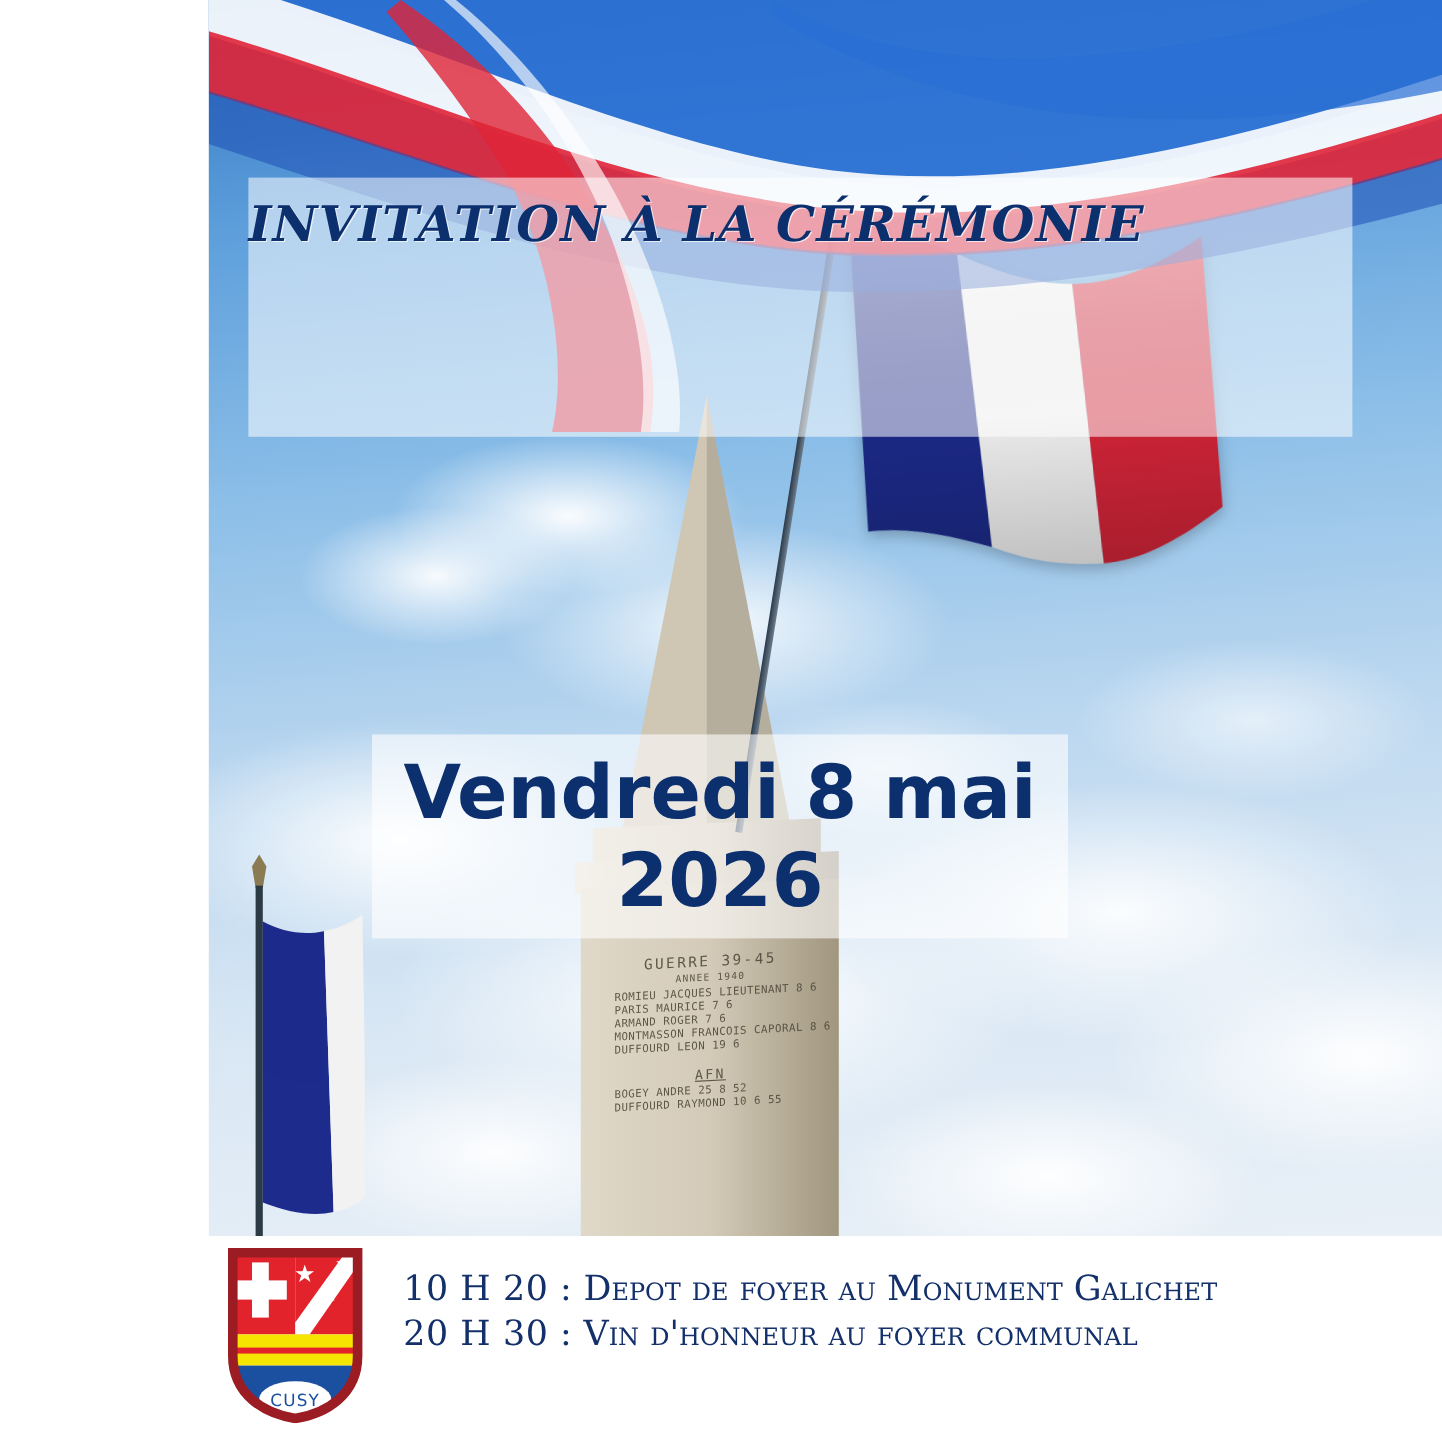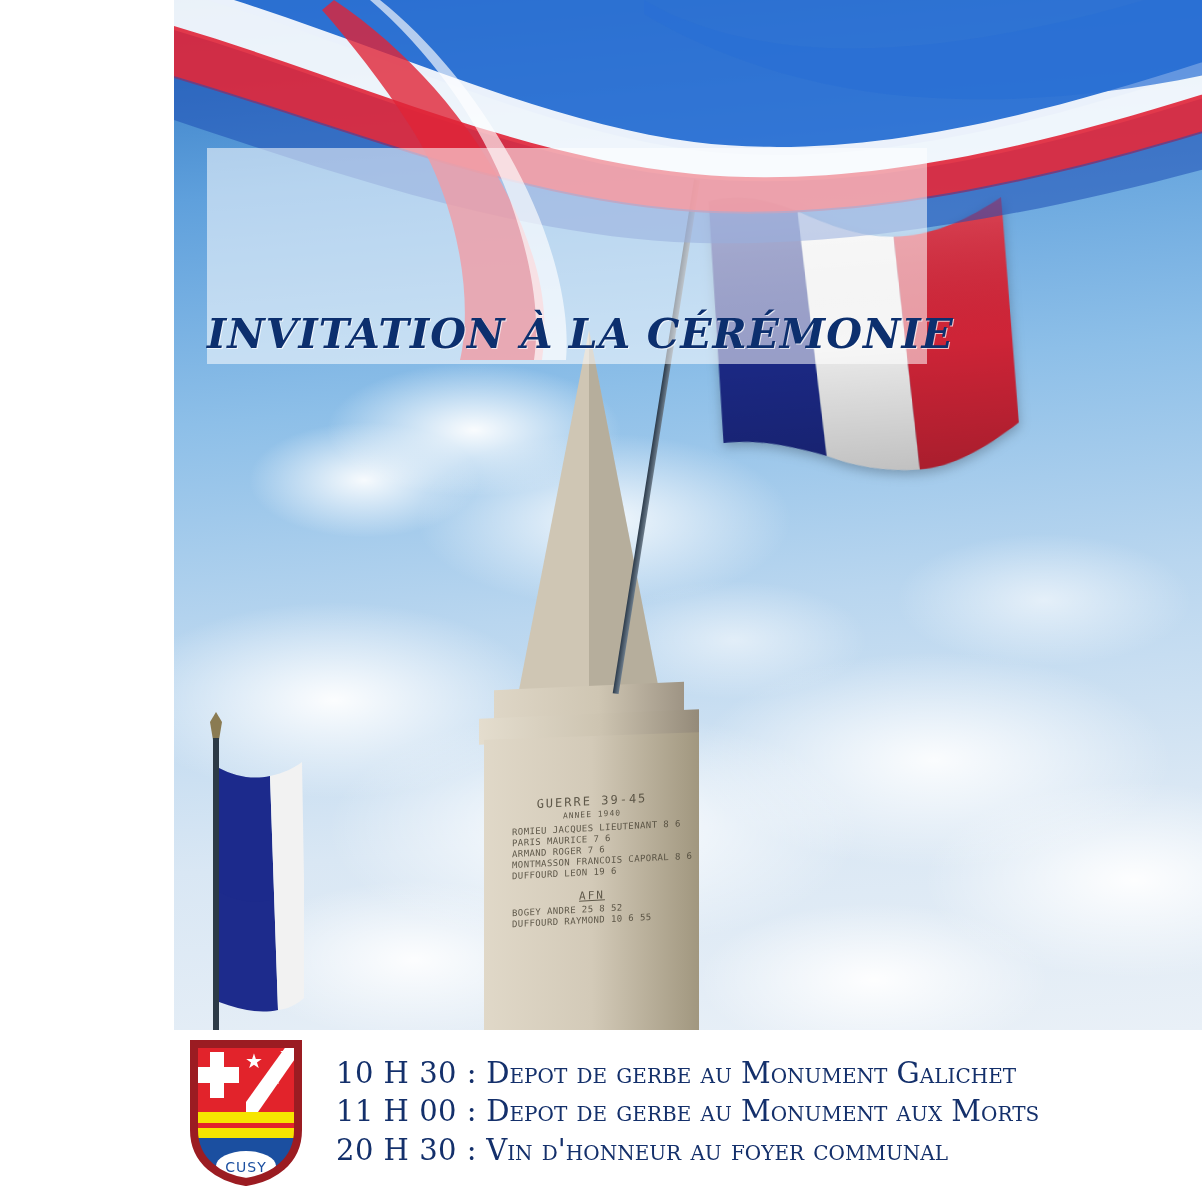--- a/index.html
+++ b/index.html
@@ -175,26 +175,26 @@
     width: 1202px;
     height: 360px;
     pointer-events: none;
   }
 
   
   .title-box {
     position: absolute;
     left: 207px;
     top: 148px;
-    width: 720px;
+    width: 920px;
     height: 216px;
     background: rgba(255,255,255,0.55);
     display: flex;
-    flex-direction: row;
-    align-items: flex-end;
+    flex-direction: column;
+    align-items: flex-start;
     justify-content: flex-start;
     padding-top: 10px;
     box-sizing: border-box;
   }
   .title-line {
     font-family: "DejaVu Serif", serif;
     font-weight: bold;
     font-style: italic;
     font-size: 41px;
     letter-spacing: 1px;
@@ -319,20 +319,24 @@
       <path d="M160 0 C 250 60, 330 160, 360 260 C 372 300, 372 330, 368 360 L 286 360 C 300 300, 284 200, 236 126 C 208 82, 176 42, 148 10 Z" fill="#e02437" opacity="0.8"></path>
       <path d="M206 0 C 288 66, 356 170, 382 268 C 392 306, 394 336, 392 360 L 360 360 C 366 320, 360 268, 336 200 C 306 118, 252 48, 196 0 Z" fill="#ffffff" opacity="0.65"></path>
       <path d="M470 0 C 520 30, 600 52, 700 48 C 820 44, 960 8, 1060 -30 L 1202 -30 L1202 26 C 1060 78, 900 106, 760 98 C 640 92, 540 56, 470 14 Z" fill="#2a6fd4" opacity="0.7"></path>
     </svg>
   </div>
 
   <div class="title-box">
     <div class="title-line">Invitation à la cérémonie</div>
   </div>
 
+  <div class="date-box">
+    <div class="date-line">Vendredi 8 mai</div>
+    <div class="date-line">2026</div>
+  </div>
 
   <div class="footer">
 
     <svg class="blason" viewBox="0 0 116 148">
       <defs>
         <clipPath id="shieldClip">
           <path d="M6 6 L110 6 L110 92 C110 124, 84 140, 58 144 C32 140, 6 124, 6 92 Z"></path>
         </clipPath>
       </defs>
       <g clip-path="url(#shieldClip)">
@@ -356,26 +360,22 @@
 
         <rect x="0" y="100" width="116" height="48" fill="#1b4fa0"></rect>
         <ellipse cx="58" cy="128" rx="30" ry="15" fill="#ffffff"></ellipse>
       </g>
       <path d="M6 6 L110 6 L110 92 C110 124, 84 140, 58 144 C32 140, 6 124, 6 92 Z" fill="none" stroke="#9b1c22" stroke-width="8"></path>
       <text x="58" y="134" font-size="14" font-family="DejaVu Sans, sans-serif" fill="#1b4fa0" text-anchor="middle" letter-spacing="1">CUSY</text>
     </svg>
 
     <div class="programme">
       <div class="prog-line">
-        <span class="hour">10 H 30 :</span>
-        <span>Depot de gerbe au Monument Galichet</span>
-      </div>
-      <div class="prog-line">
-        <span class="hour">11 H 00 :</span>
-        <span>Depot de gerbe au Monument aux Morts</span>
+        <span class="hour">10 H 20 :</span>
+        <span>Depot de foyer au Monument Galichet</span>
       </div>
       <div class="prog-line">
         <span class="hour">20 H 30 :</span>
         <span>Vin d'honneur au foyer communal</span>
       </div>
     </div>
   </div>
 
 </div>
 

